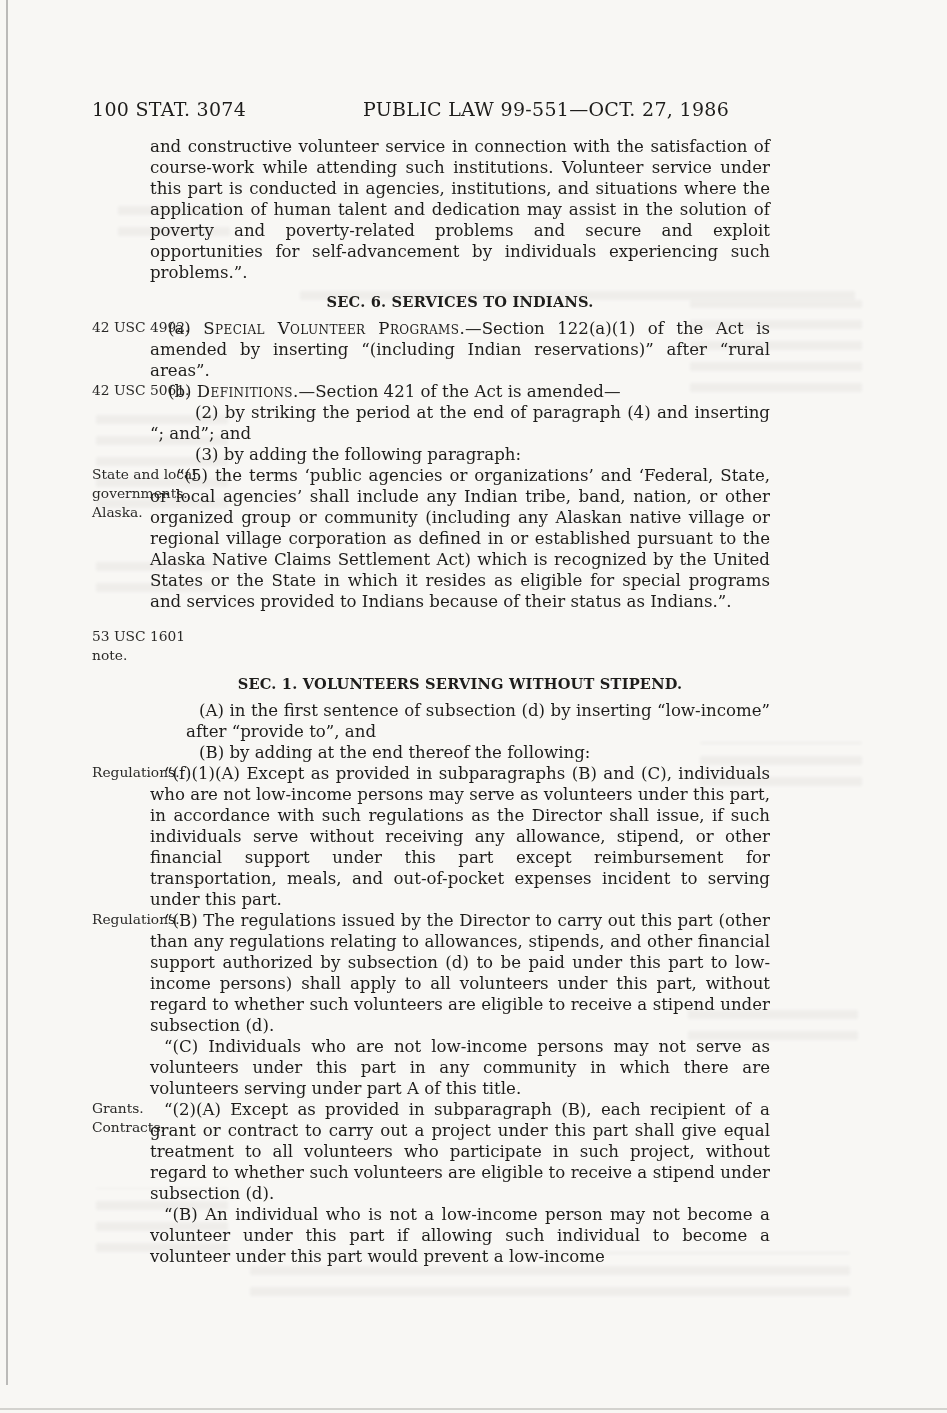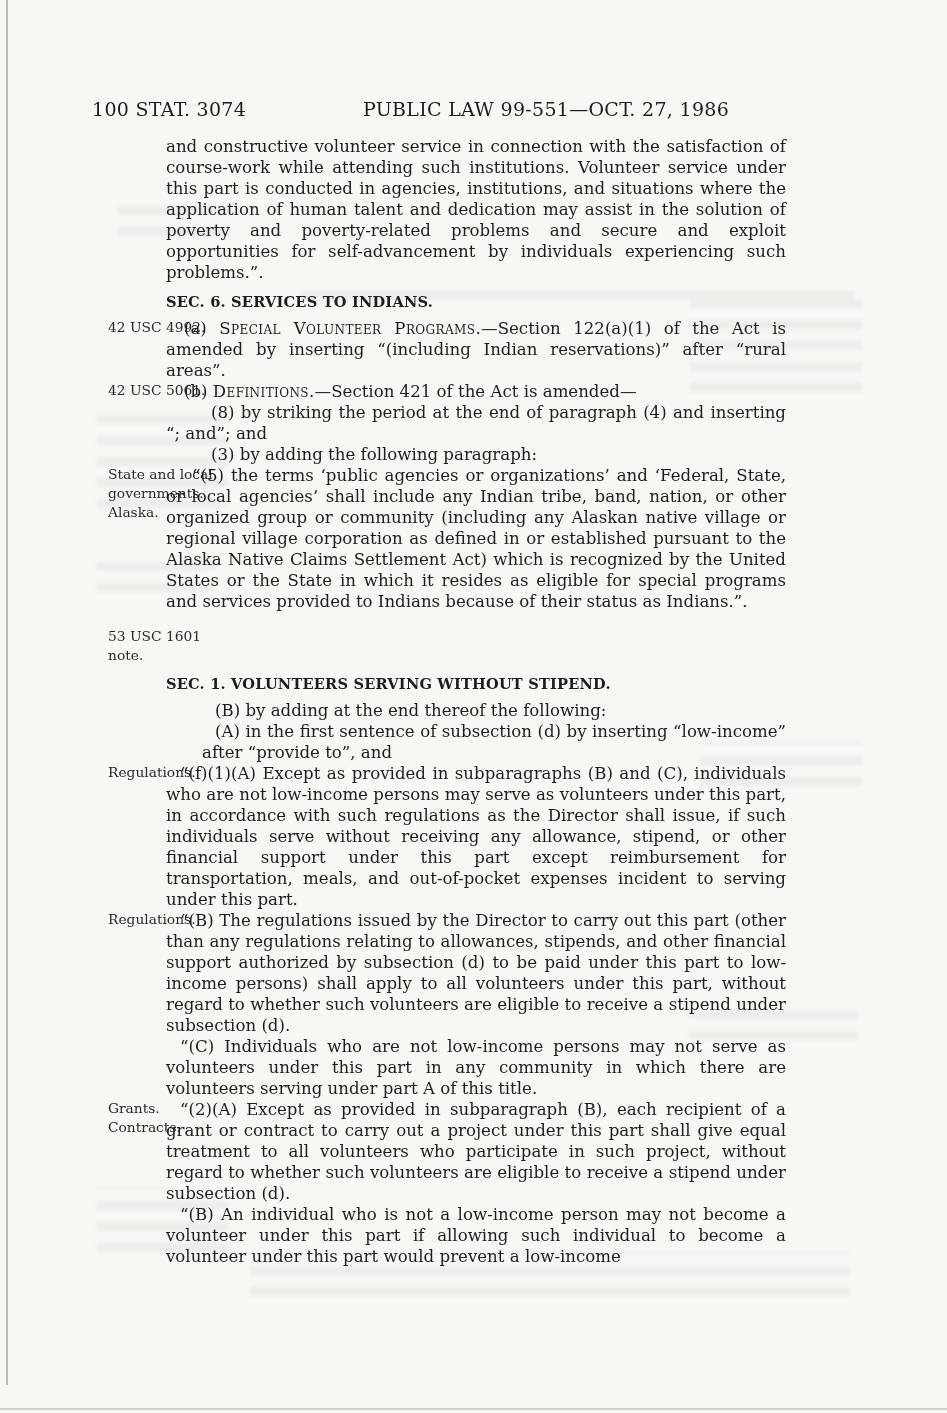--- a/index.html
+++ b/index.html
@@ -60,38 +60,38 @@
   }
   .margin-cell{padding-left:92px;}
   .row .margin-cell{margin-left:0;}
   .margin-note{
     font-size:13.8px;line-height:19px;
     color:var(--note-ink);
     white-space:pre-line;
     width:118px;
   }
   .text-cell{width:620px;flex:0 0 620px;}
-  .row{padding-left:16px;}
+  .row{padding-left:0;}
   .doc .row{margin-left:0;}
   .doc{padding-left:0;}
   .row{margin-left:0;}
   p.para{
     margin:0;
     font-size:16.6px;
     line-height:21px;
     text-align:justify;
     hyphens:none;
   }
   p.heading{
     margin:10px 0 7px 0;
     font-size:14.6px;
     line-height:18px;
     font-weight:bold;
     letter-spacing:.2px;
-    text-align:left;
+    text-align:center;
   }
   .sc{font-variant:small-caps;letter-spacing:.4px;}
   .s-cont{text-indent:0;}
   .s-lead{text-indent:18px;}
   .s-item{text-indent:45px;}
   .s-item2{margin-left:36px !important;width:584px;text-indent:13px;}
   .s-q1{text-indent:26px;}
   .s-q2{text-indent:14px;}
 </style>
 </head>
@@ -139,21 +139,21 @@
       <div class="margin-cell">
         <div class="margin-note">42 USC 5061.</div>
       </div>
       <div class="text-cell">
         <p class="para s-lead">(b) <span class="sc">Definitions.</span>—Section 421 of the Act is amended—</p>
       </div>
     </div>
     <div class="row">
       <div class="margin-cell"></div>
       <div class="text-cell">
-        <p class="para s-item">(8) by striking the period at the end of paragraph (4) and inserting “; and”; and</p>
+        <p class="para s-item">(2) by striking the period at the end of paragraph (4) and inserting “; and”; and</p>
       </div>
     </div>
     <div class="row">
       <div class="margin-cell"></div>
       <div class="text-cell">
         <p class="para s-item">(3) by adding the following paragraph:</p>
       </div>
     </div>
     <div class="row">
       <div class="margin-cell">
@@ -169,27 +169,27 @@
     </div>
     <div class="row">
       <div class="margin-cell"></div>
       <div class="text-cell">
         <p class="heading">SEC. 1. VOLUNTEERS SERVING WITHOUT STIPEND.</p>
       </div>
     </div>
     <div class="row">
       <div class="margin-cell"></div>
       <div class="text-cell">
+        <p class="para s-item2">(A) in the first sentence of subsection (d) by inserting “low-income” after “provide to”, and</p>
+      </div>
+    </div>
+    <div class="row">
+      <div class="margin-cell"></div>
+      <div class="text-cell">
         <p class="para s-item2">(B) by adding at the end thereof the following:</p>
-      </div>
-    </div>
-    <div class="row">
-      <div class="margin-cell"></div>
-      <div class="text-cell">
-        <p class="para s-item2">(A) in the first sentence of subsection (d) by inserting “low-income” after “provide to”, and</p>
       </div>
     </div>
     <div class="row">
       <div class="margin-cell">
         <div class="margin-note">Regulations.</div>
       </div>
       <div class="text-cell">
         <p class="para s-q2">“(f)(1)(A) Except as provided in subparagraphs (B) and (C), individuals who are not low-income persons may serve as volunteers under this part, in accordance with such regulations as the Director shall issue, if such individuals serve without receiving any allowance, stipend, or other financial support under this part except reimbursement for transportation, meals, and out-of-pocket expenses incident to serving under this part.</p>
       </div>
     </div>

